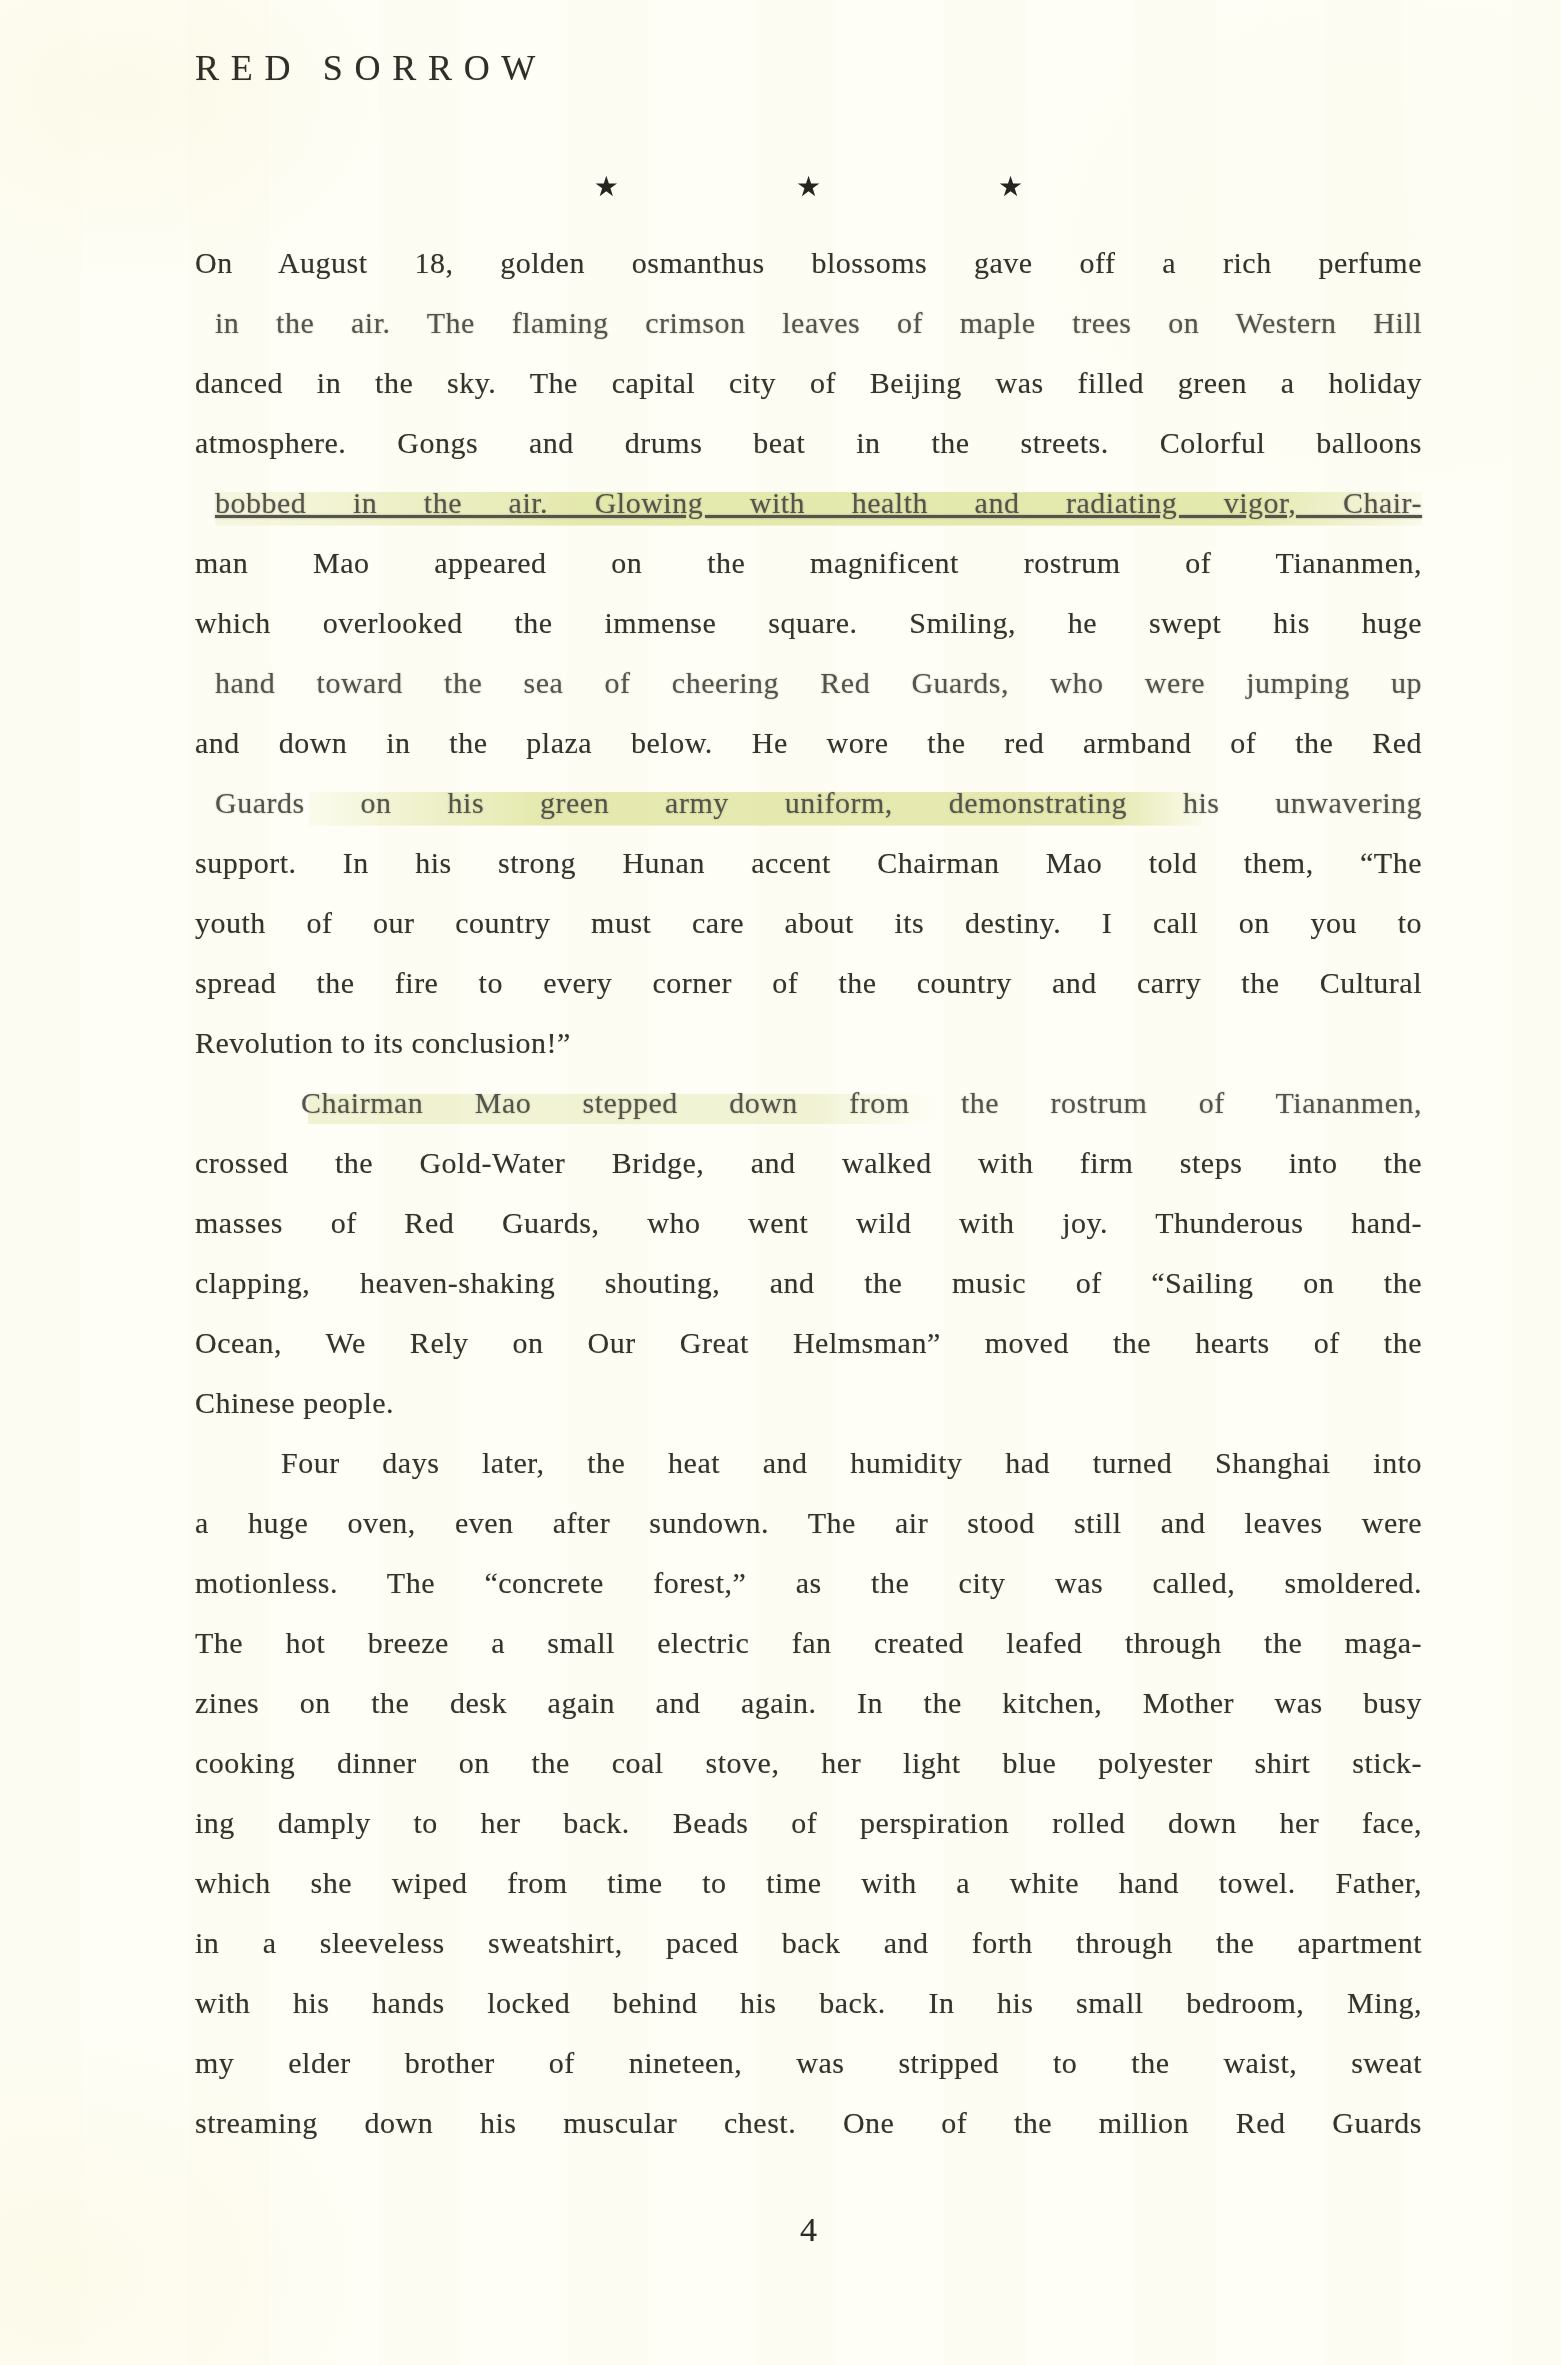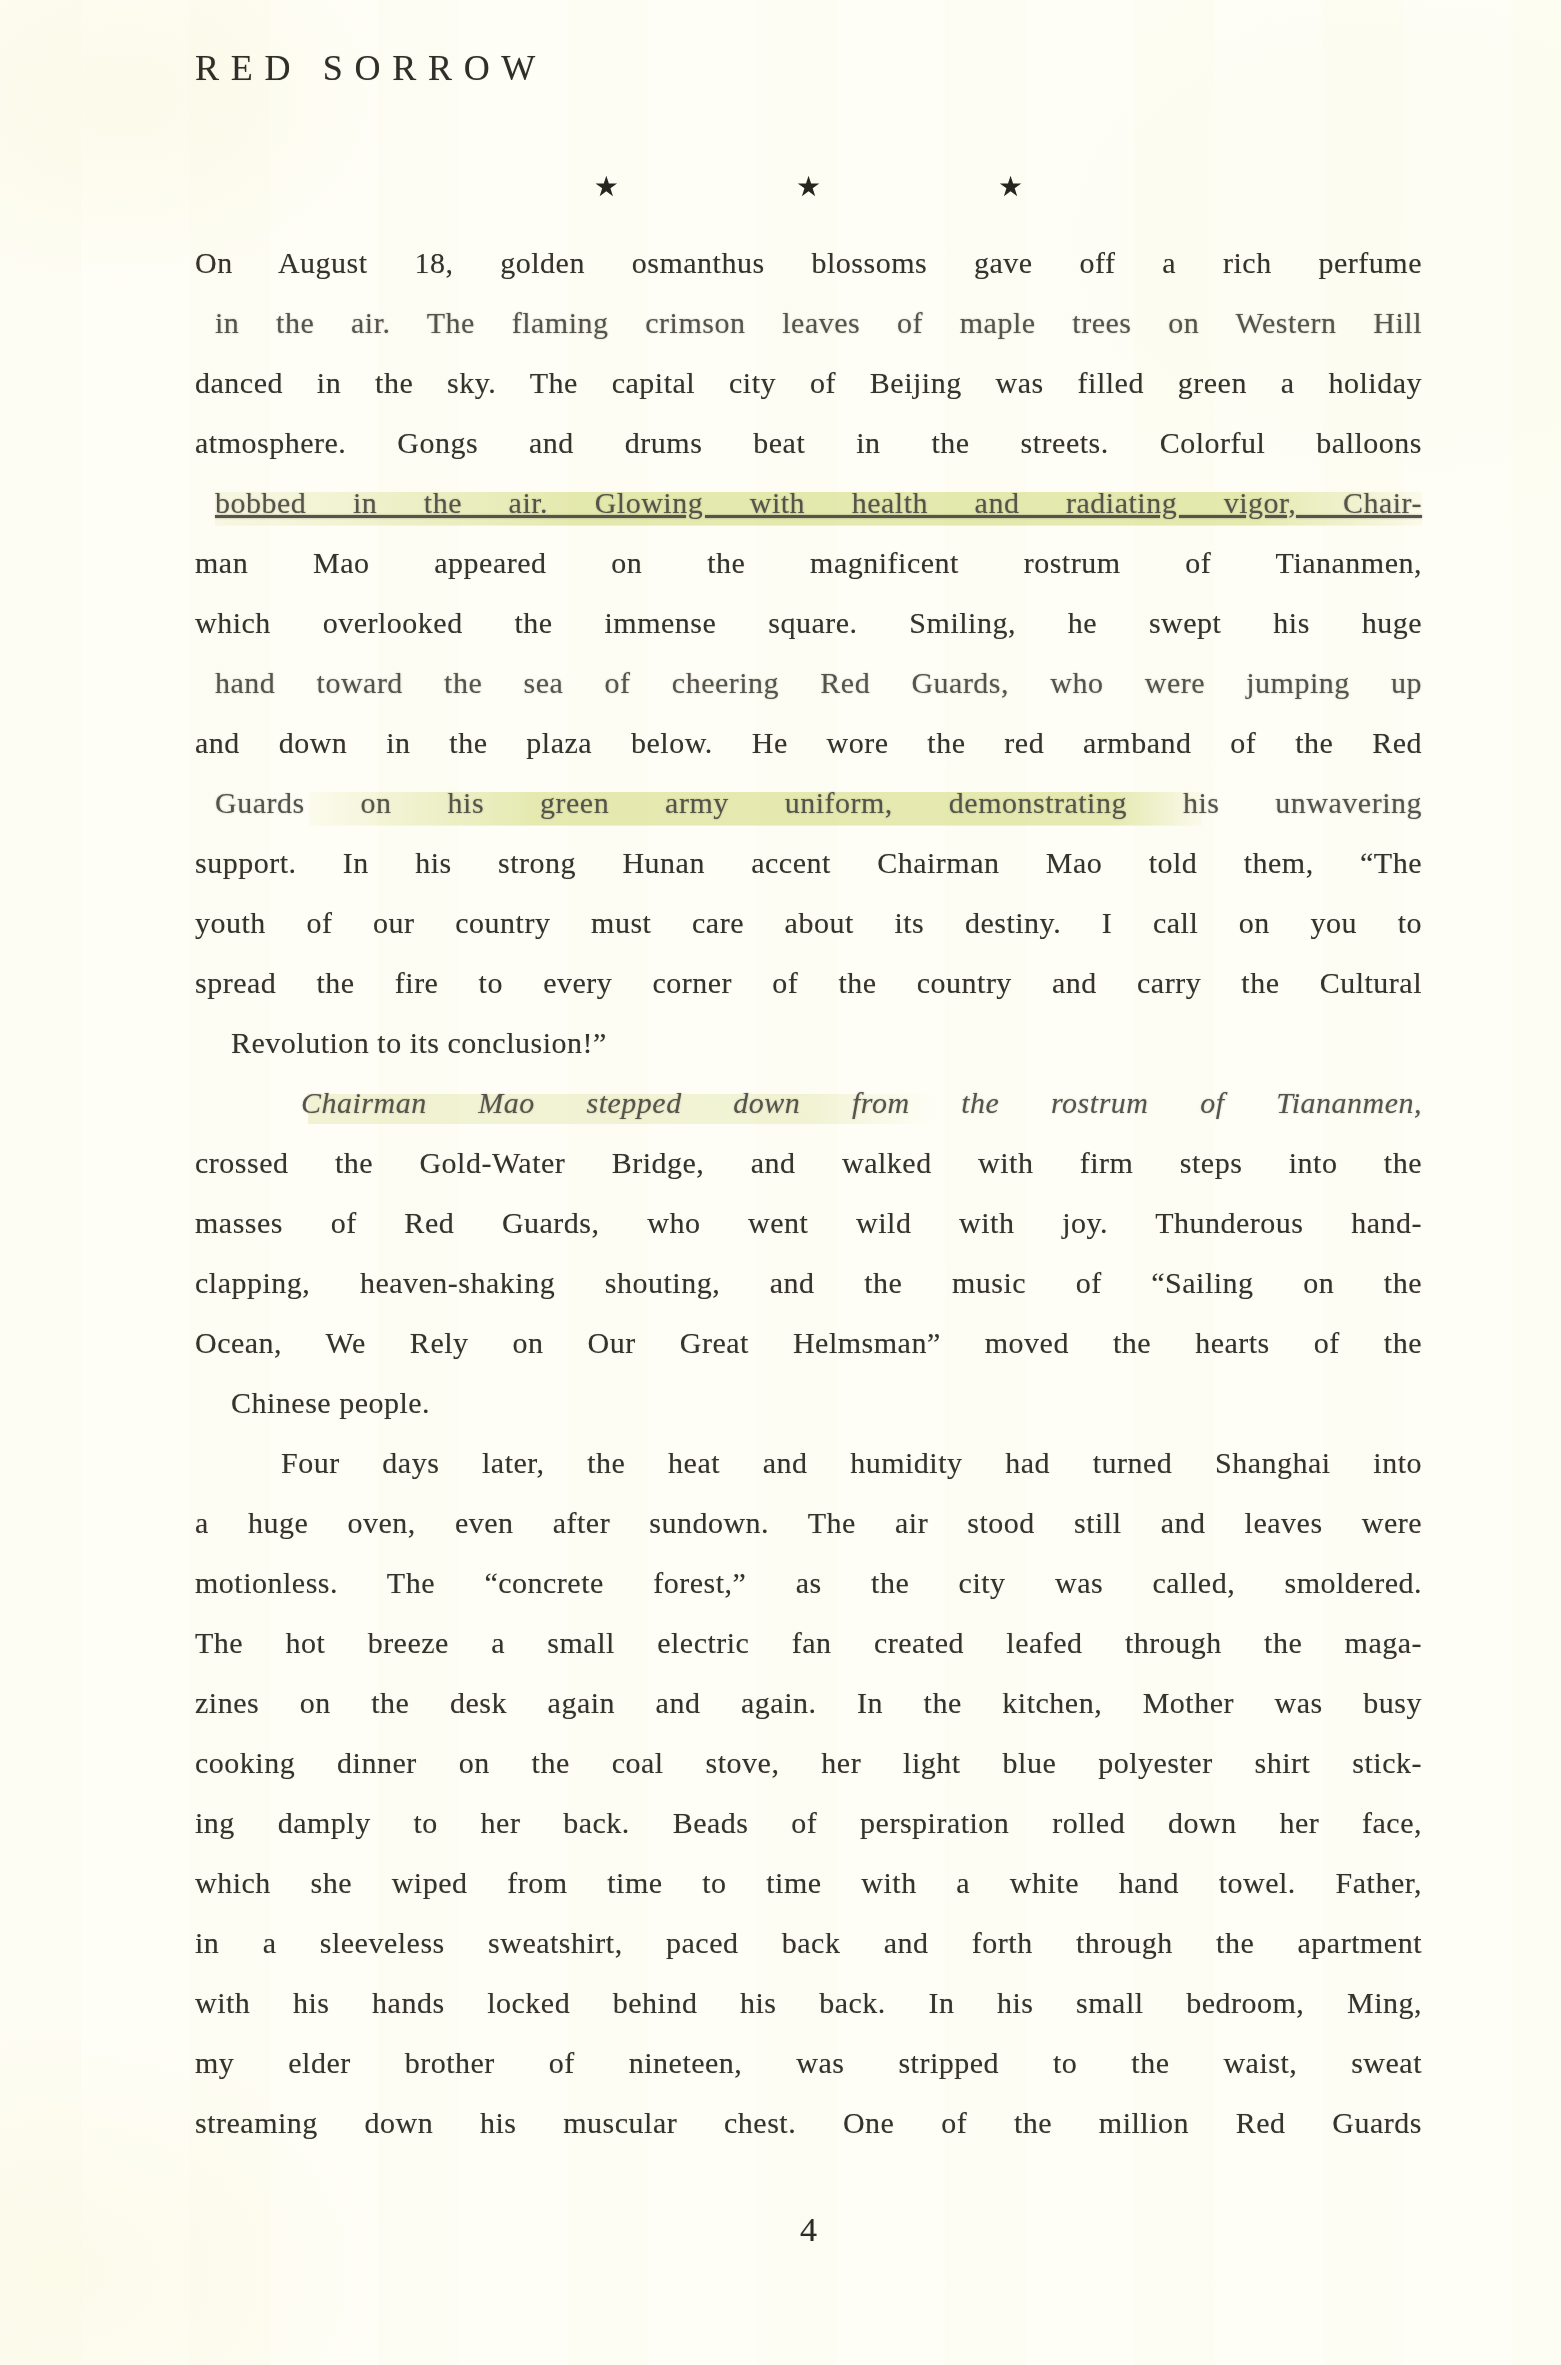--- a/index.html
+++ b/index.html
@@ -37,21 +37,21 @@
   }
   .line{
     height:60px;line-height:60px;
     font-size:30px;color:#34332c;
     letter-spacing:0.5px;
     text-align:justify;text-align-last:justify;
     text-shadow:0 0 0.9px rgba(52,51,44,.4);
     white-space:nowrap;
     background-repeat:no-repeat;
   }
-  .line.short{text-align:left;text-align-last:left;margin-left:36px;}
+  .line.short{text-align:left;text-align-last:left;}
   .line.indent{padding-left:86px;}
   .line.faded{color:#55544a;text-shadow:0 0 1.8px rgba(85,84,74,.45);margin-left:20px;}
   .line.hl-strong{
     background-image:linear-gradient(90deg,
       rgba(217,224,150,.18) 0%, rgba(212,220,130,.62) 30%,
       rgba(212,220,130,.62) 86%, rgba(217,224,150,.12) 100%);
     background-size:100% 56%;
     background-position:0% 72%;
     text-decoration:underline;
   }
@@ -60,21 +60,20 @@
       rgba(217,224,150,.1) 0%, rgba(212,220,130,.6) 25%,
       rgba(212,220,130,.6) 90%, rgba(217,224,150,.08) 100%);
     background-size:74% 56%;
     background-position:30% 72%;
   }
   .line.hl-faint{
     background-image:linear-gradient(90deg,
       rgba(219,226,160,.4) 0%, rgba(219,226,160,.38) 80%, rgba(219,226,160,0) 100%);
     background-size:52% 50%;
     background-position:16% 70%;
-    font-style:italic;
   }
   .folio{
     position:absolute;left:195px;top:2211px;width:1227px;
     text-align:center;
     font-size:34px;color:#2c2b26;
     text-shadow:0 0 0.9px rgba(44,43,38,.35);
   }
 </style>
 </head>
 <body>

